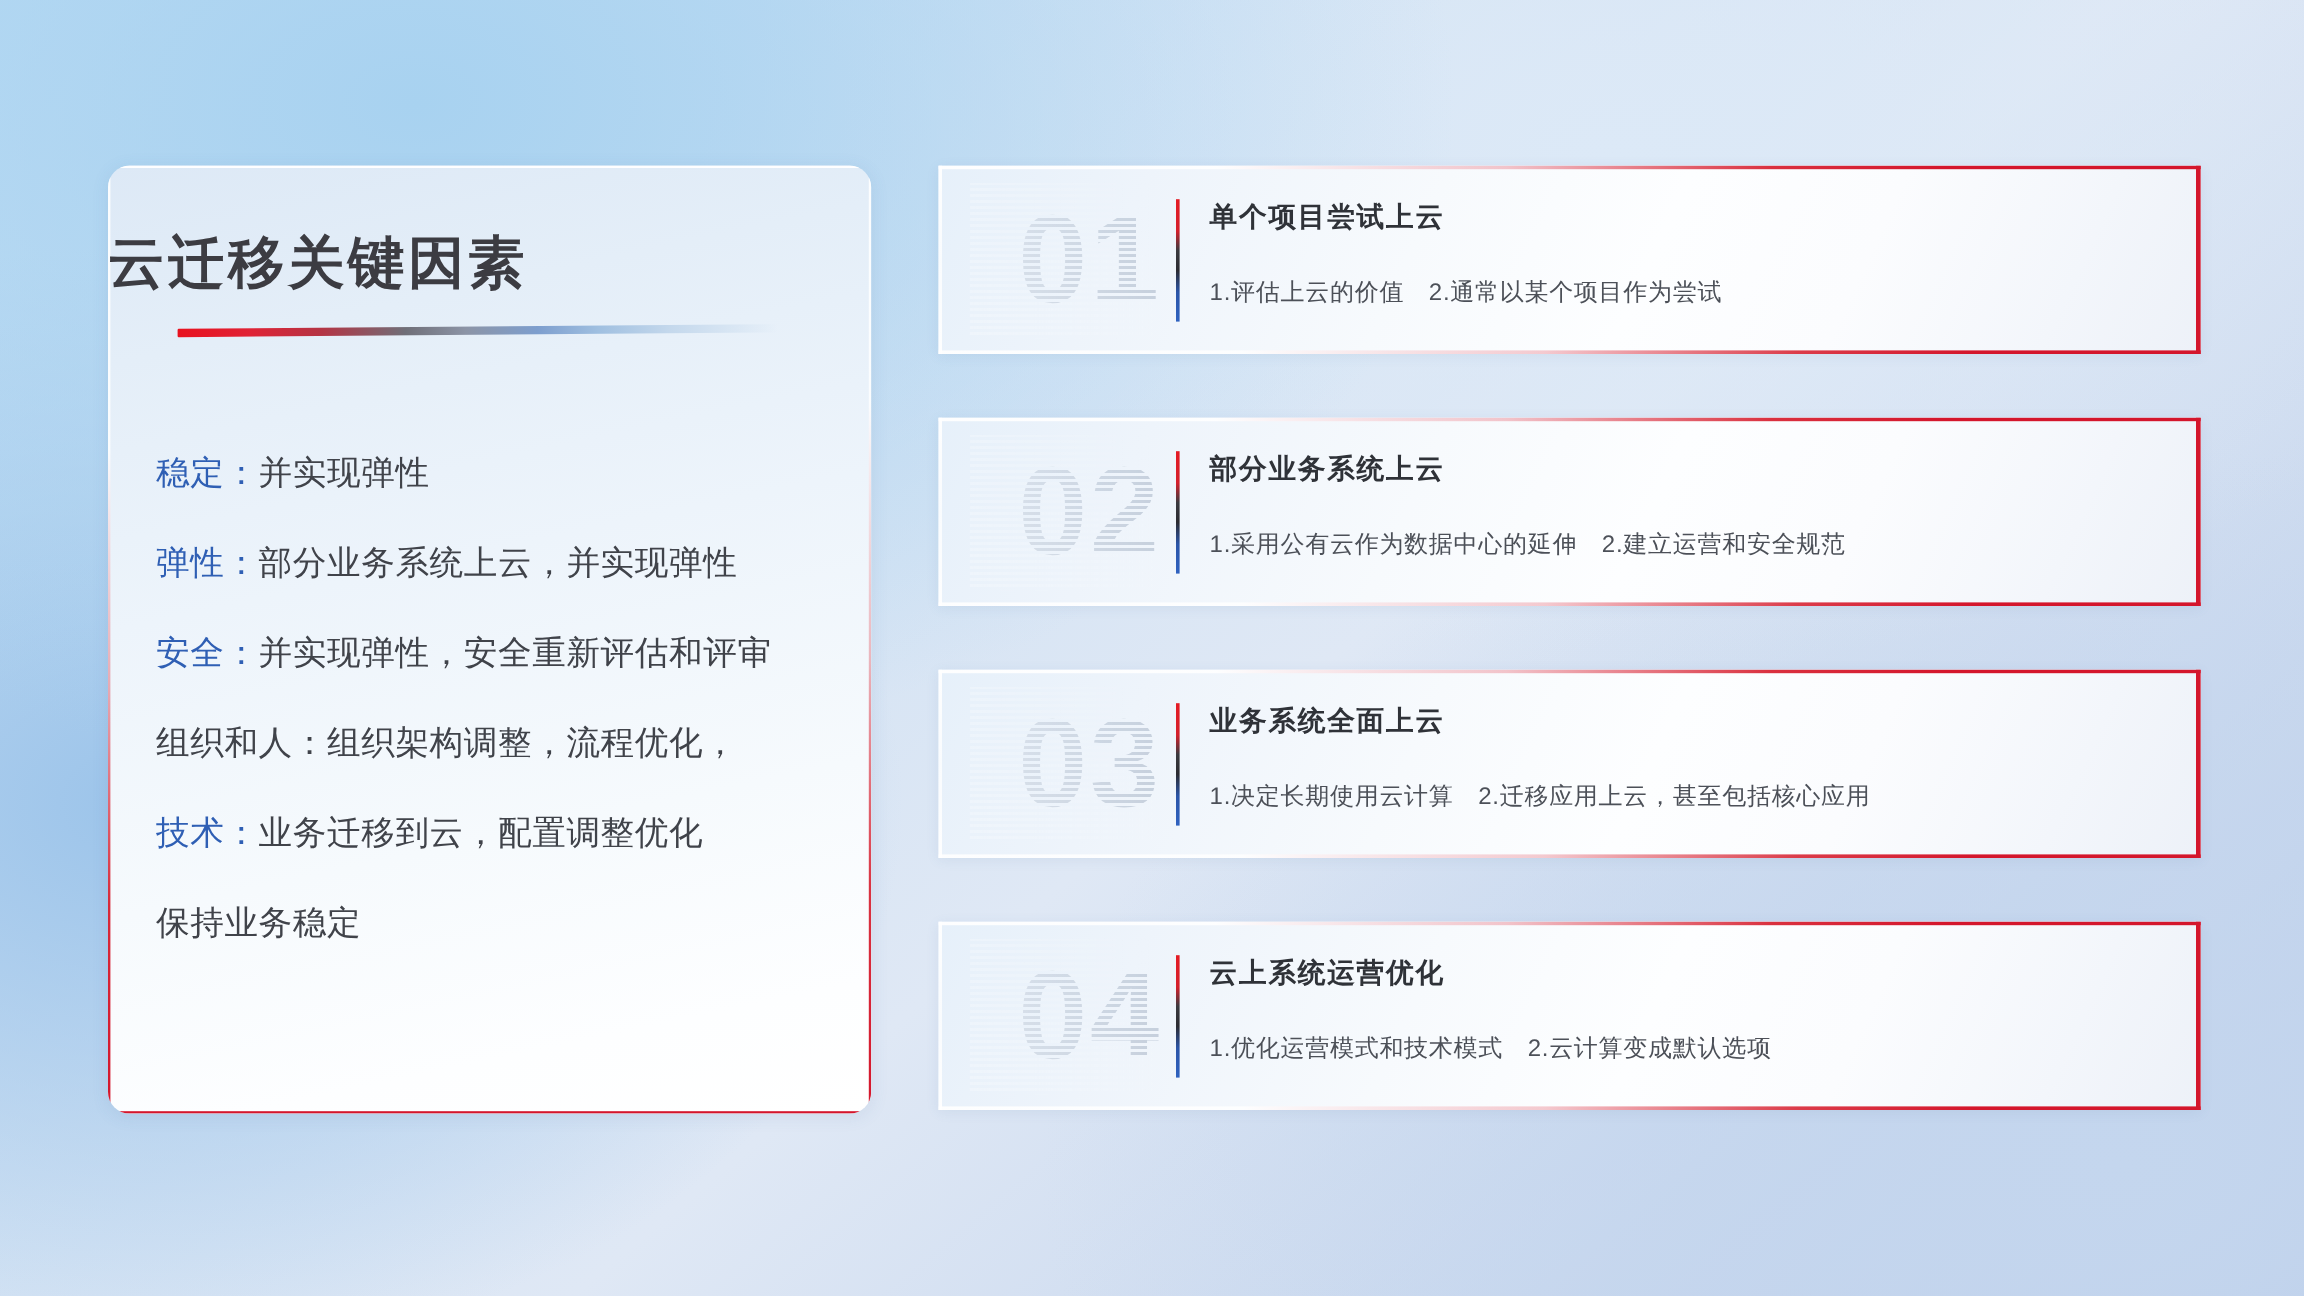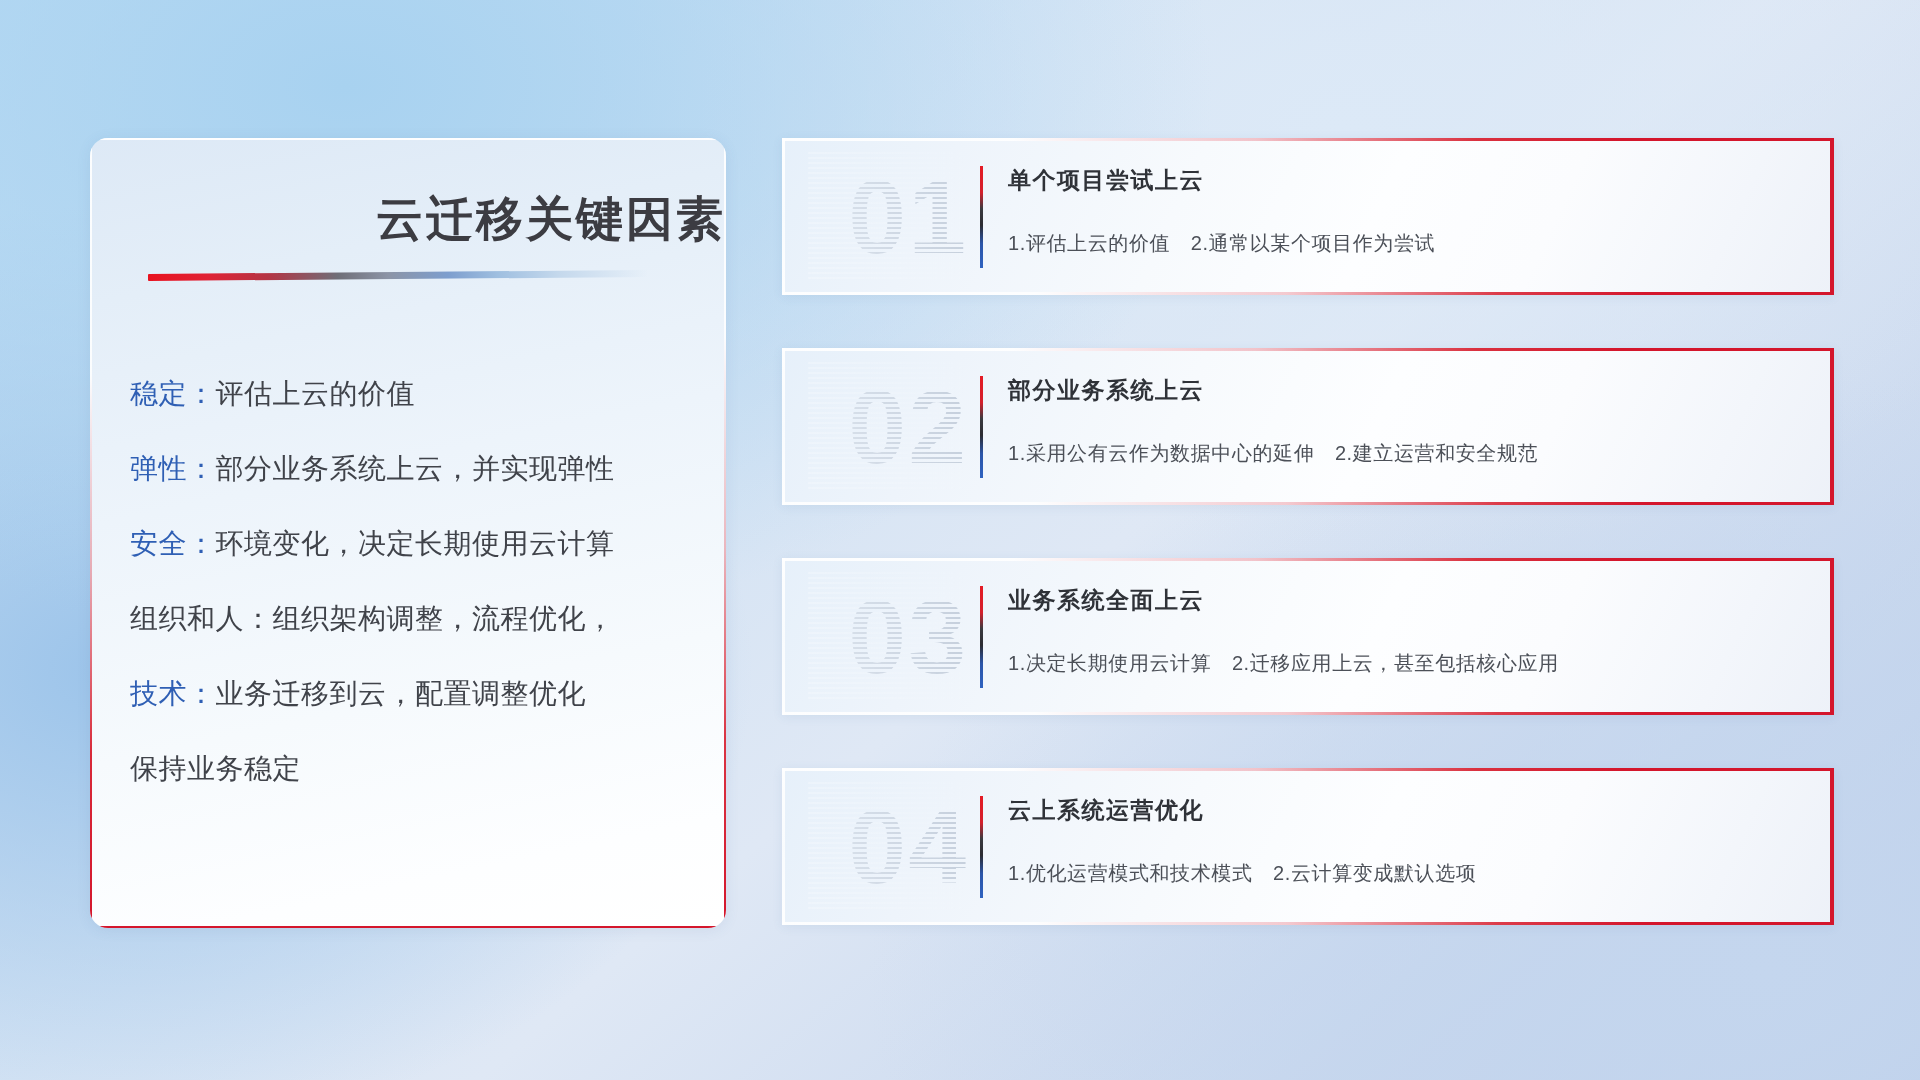--- a/index.html
+++ b/index.html
@@ -59,21 +59,21 @@
   }
   #left-panel-border-top {
     position: absolute; left: 0; top: 0; width: 100%; height: 2px;
     background: rgba(255,255,255,0.95);
   }
 
   #panel-title {
     position: absolute;
     left: 0; right: 0;
     top: 50px;
-    text-align: right;
+    text-align: left;
     font-size: 47px;
     font-weight: 700;
     letter-spacing: 3px;
     color: #3c3c42;
     white-space: nowrap;
   }
 
   #panel-divider {
     position: absolute;
     left: 58px;
@@ -212,23 +212,23 @@
     <div id="left-panel-border-top"></div>
     <div id="left-panel-border-left"></div>
     <div id="left-panel-border-right"></div>
     <div id="left-panel-border-bottom"></div>
 
     <div id="panel-title">云迁移关键因素</div>
 
     <div id="panel-divider"></div>
 
     <div id="panel-list">
-        <div class="panel-row"><span class="key">稳定：</span><span class="val">评估上云的价值</span></div>
+        <div class="panel-row"><span class="key">稳定：</span><span class="val">并实现弹性</span></div>
         <div class="panel-row"><span class="key">弹性：</span><span class="val">部分业务系统上云，并实现弹性</span></div>
-        <div class="panel-row"><span class="key">安全：</span><span class="val">环境变化，决定长期使用云计算</span></div>
+        <div class="panel-row"><span class="key">安全：</span><span class="val">并实现弹性，安全重新评估和评审</span></div>
         <div class="panel-row dim-key"><span class="key">组织和人：</span><span class="val">组织架构调整，流程优化，</span></div>
         <div class="panel-row"><span class="key">技术：</span><span class="val">业务迁移到云，配置调整优化</span></div>
         <div class="panel-row dim-key"><span class="val">保持业务稳定</span></div>
       </div>
   </div>
 
   <div id="cards">
       <div class="card">
         <div class="card-edge-top"></div>
         <div class="card-edge-left"></div>

